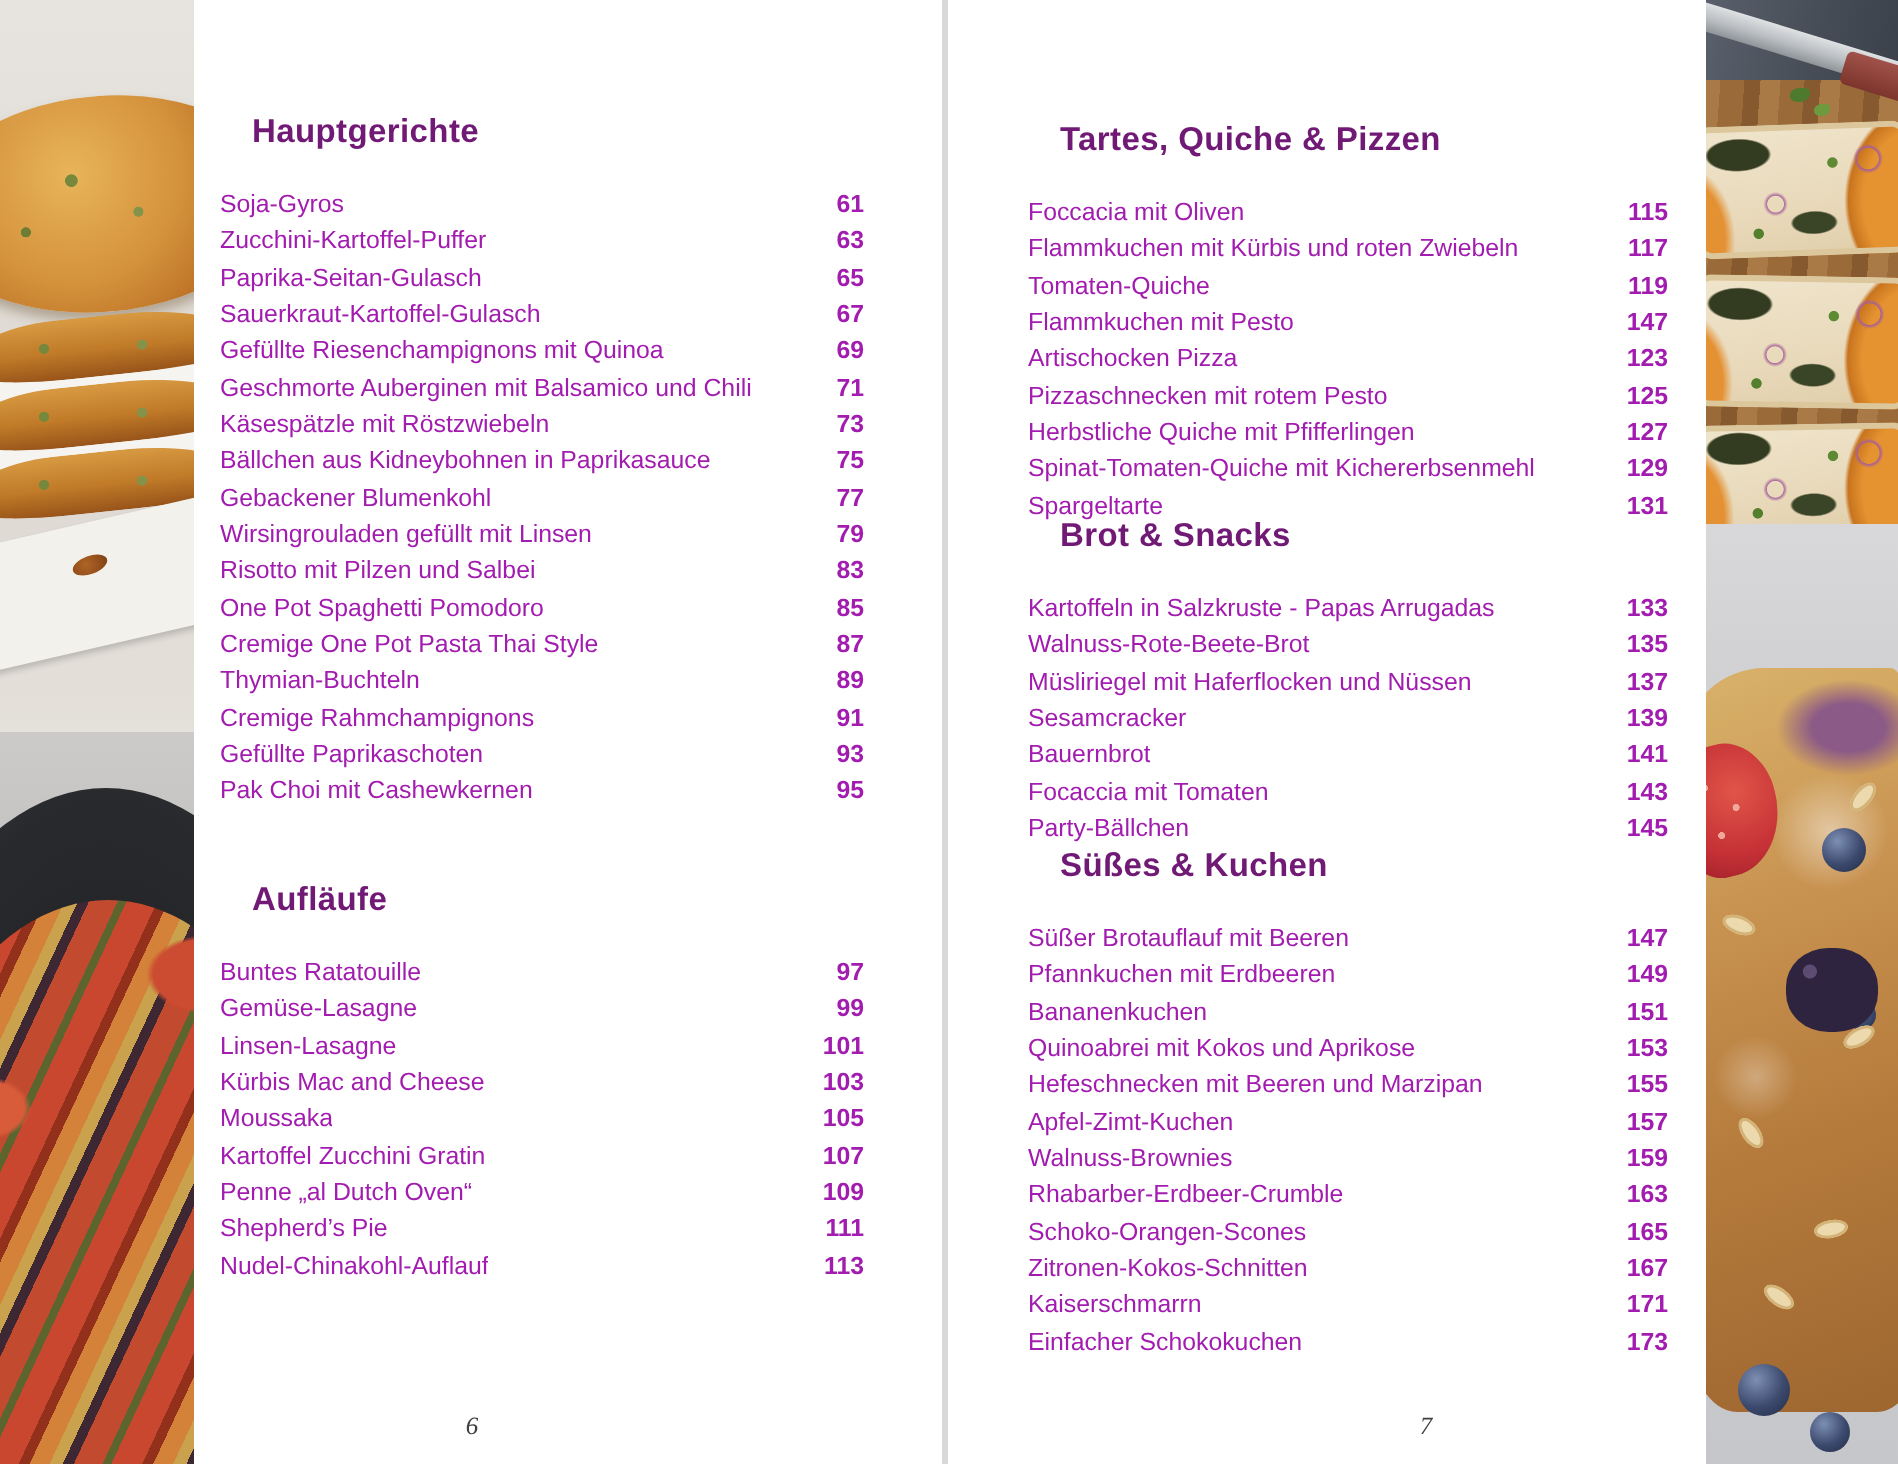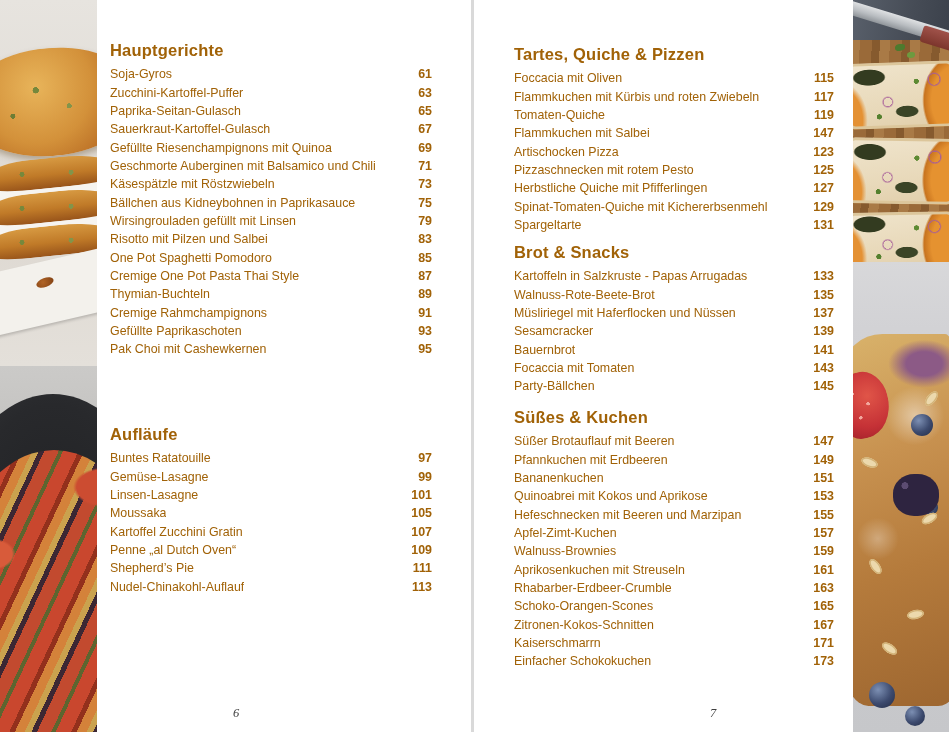--- a/index.html
+++ b/index.html
@@ -112,24 +112,24 @@
       radial-gradient(circle 6px at 74% 60%,#4c3c60 55%,#2e2440 62%),
       #2a2038;}
   .ds-almond{position:absolute;width:17px;height:9px;border-radius:50%;
     background:#ecd9ad;box-shadow:0 0 0 1.5px #d3b378 inset;}
 
   
   .divider{position:absolute;left:471px;top:0;width:3px;height:732px;background:#d9d9d9;}
 
   
   .toc-section{position:absolute;}
-  .toc-heading{margin:0;height:21px;font-size:16.5px;line-height:17px;font-weight:bold;
-    color:#a16207;letter-spacing:.2px;font-family:"Liberation Sans",sans-serif;}
-  .toc-row{display:flex;justify-content:space-between;align-items:flex-end;height:18.33px;
-    font-size:12.4px;color:#a16207;white-space:nowrap;}
+  .toc-heading{margin:16px;height:21px;font-size:16.5px;line-height:17px;font-weight:bold;
+    color:#701a75;letter-spacing:.2px;font-family:"Liberation Sans",sans-serif;}
+  .toc-row{display:flex;justify-content:space-between;align-items:flex-start;height:18.33px;
+    font-size:12.4px;color:#a21caf;white-space:nowrap;}
   .row-title{overflow:hidden;}
   .row-page{margin-left:8px;font-weight:bold;}
   .folio{position:absolute;width:30px;text-align:center;font-family:"Liberation Serif",serif;
     font-style:italic;font-size:12.5px;color:#3f3f3f;}
   .folio-left{left:221px;top:706px;}
   .folio-right{left:698px;top:706px;}
   .col-left .toc-section{left:110px;width:322px;}
   .col-right .toc-section{left:514px;width:320px;}
   .sec-hauptgerichte{top:42px;}
   .sec-auflaeufe{top:426px;}
@@ -220,20 +220,24 @@
           </div>
           <div class="toc-row">
             <span class="row-title">Käsespätzle mit Röstzwiebeln</span>
             <span class="row-page">73</span>
           </div>
           <div class="toc-row">
             <span class="row-title">Bällchen aus Kidneybohnen in Paprikasauce</span>
             <span class="row-page">75</span>
           </div>
           <div class="toc-row">
+            <span class="row-title">Gebackener Blumenkohl</span>
+            <span class="row-page">77</span>
+          </div>
+          <div class="toc-row">
             <span class="row-title">Wirsingrouladen gefüllt mit Linsen</span>
             <span class="row-page">79</span>
           </div>
           <div class="toc-row">
             <span class="row-title">Risotto mit Pilzen und Salbei</span>
             <span class="row-page">83</span>
           </div>
           <div class="toc-row">
             <span class="row-title">One Pot Spaghetti Pomodoro</span>
             <span class="row-page">85</span>
@@ -269,20 +273,24 @@
           </div>
           <div class="toc-row">
             <span class="row-title">Gemüse-Lasagne</span>
             <span class="row-page">99</span>
           </div>
           <div class="toc-row">
             <span class="row-title">Linsen-Lasagne</span>
             <span class="row-page">101</span>
           </div>
           <div class="toc-row">
+            <span class="row-title">Kürbis Mac and Cheese</span>
+            <span class="row-page">103</span>
+          </div>
+          <div class="toc-row">
             <span class="row-title">Moussaka</span>
             <span class="row-page">105</span>
           </div>
           <div class="toc-row">
             <span class="row-title">Kartoffel Zucchini Gratin</span>
             <span class="row-page">107</span>
           </div>
           <div class="toc-row">
             <span class="row-title">Penne „al Dutch Oven“</span>
             <span class="row-page">109</span>
@@ -310,21 +318,21 @@
           </div>
           <div class="toc-row">
             <span class="row-title">Flammkuchen mit Kürbis und roten Zwiebeln</span>
             <span class="row-page">117</span>
           </div>
           <div class="toc-row">
             <span class="row-title">Tomaten-Quiche</span>
             <span class="row-page">119</span>
           </div>
           <div class="toc-row">
-            <span class="row-title">Flammkuchen mit Salbei</span>
+            <span class="row-title">Flammkuchen mit Pesto</span>
             <span class="row-page">147</span>
           </div>
           <div class="toc-row">
             <span class="row-title">Artischocken Pizza</span>
             <span class="row-page">123</span>
           </div>
           <div class="toc-row">
             <span class="row-title">Pizzaschnecken mit rotem Pesto</span>
             <span class="row-page">125</span>
           </div>
@@ -400,24 +408,20 @@
           </div>
           <div class="toc-row">
             <span class="row-title">Apfel-Zimt-Kuchen</span>
             <span class="row-page">157</span>
           </div>
           <div class="toc-row">
             <span class="row-title">Walnuss-Brownies</span>
             <span class="row-page">159</span>
           </div>
           <div class="toc-row">
-            <span class="row-title">Aprikosenkuchen mit Streuseln</span>
-            <span class="row-page">161</span>
-          </div>
-          <div class="toc-row">
             <span class="row-title">Rhabarber-Erdbeer-Crumble</span>
             <span class="row-page">163</span>
           </div>
           <div class="toc-row">
             <span class="row-title">Schoko-Orangen-Scones</span>
             <span class="row-page">165</span>
           </div>
           <div class="toc-row">
             <span class="row-title">Zitronen-Kokos-Schnitten</span>
             <span class="row-page">167</span>

